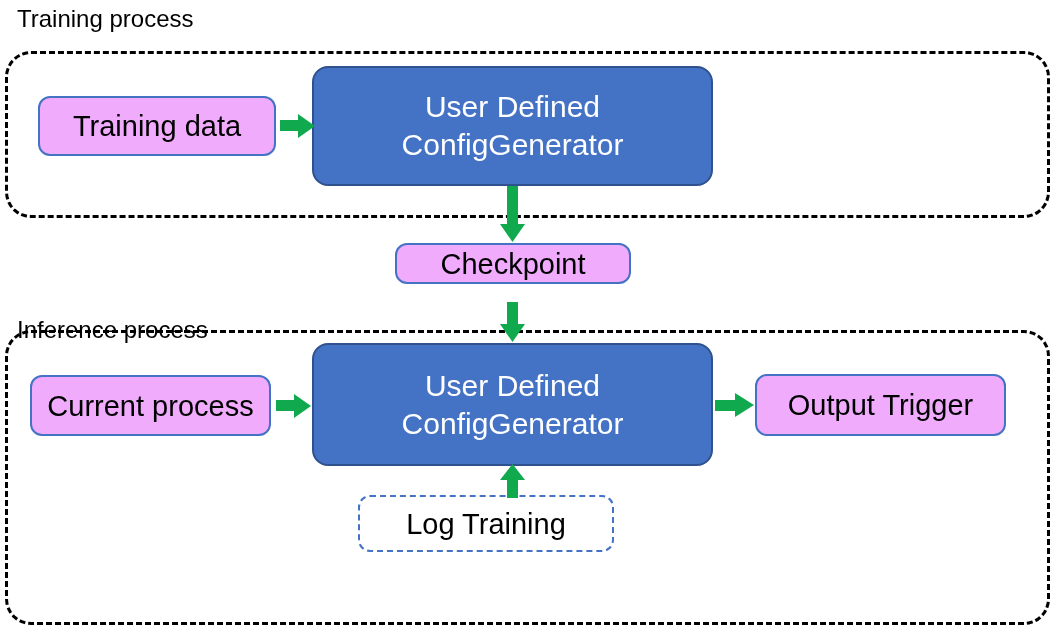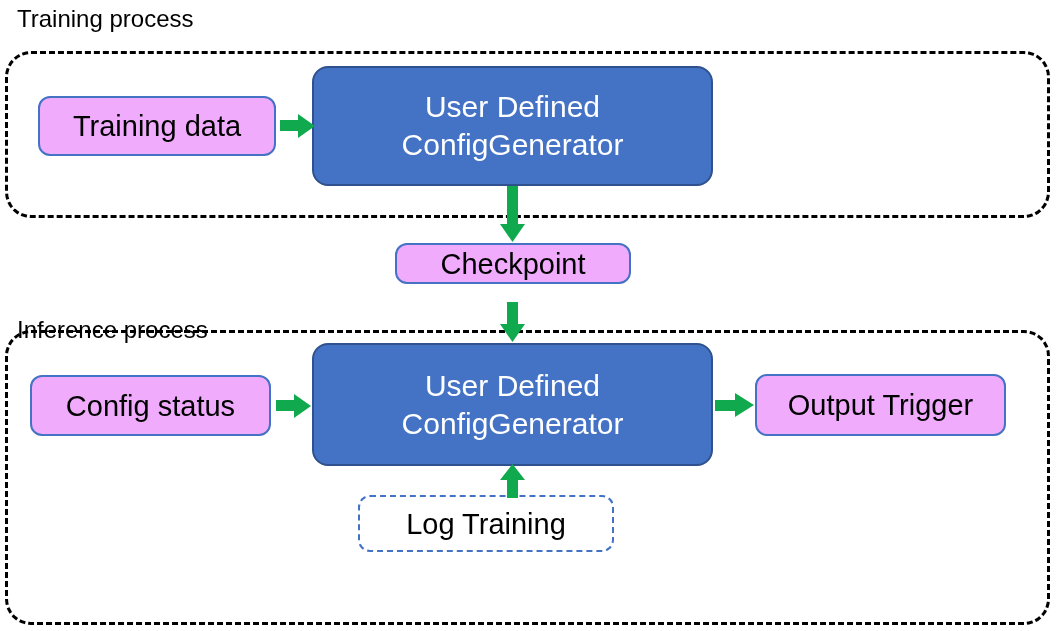--- a/index.html
+++ b/index.html
@@ -113,21 +113,21 @@
 
   <div class="io-box" id="checkpoint-box">
     <span>Checkpoint</span>
   </div>
 
   <div class="section-label" id="inference-label">Inference process</div>
 
   <div class="process-box" id="inference-container"></div>
 
   <div class="io-box" id="current-status-box">
-    <span>Config status</span>
+    <span>Current process</span>
   </div>
 
   <div class="proc-box" id="infer-generator">
     <span class="proc-line">User Defined</span>
     <span class="proc-line">ConfigGenerator</span>
   </div>
 
   <div class="io-box" id="output-config-box">
     <span>Output Trigger</span>
   </div>

